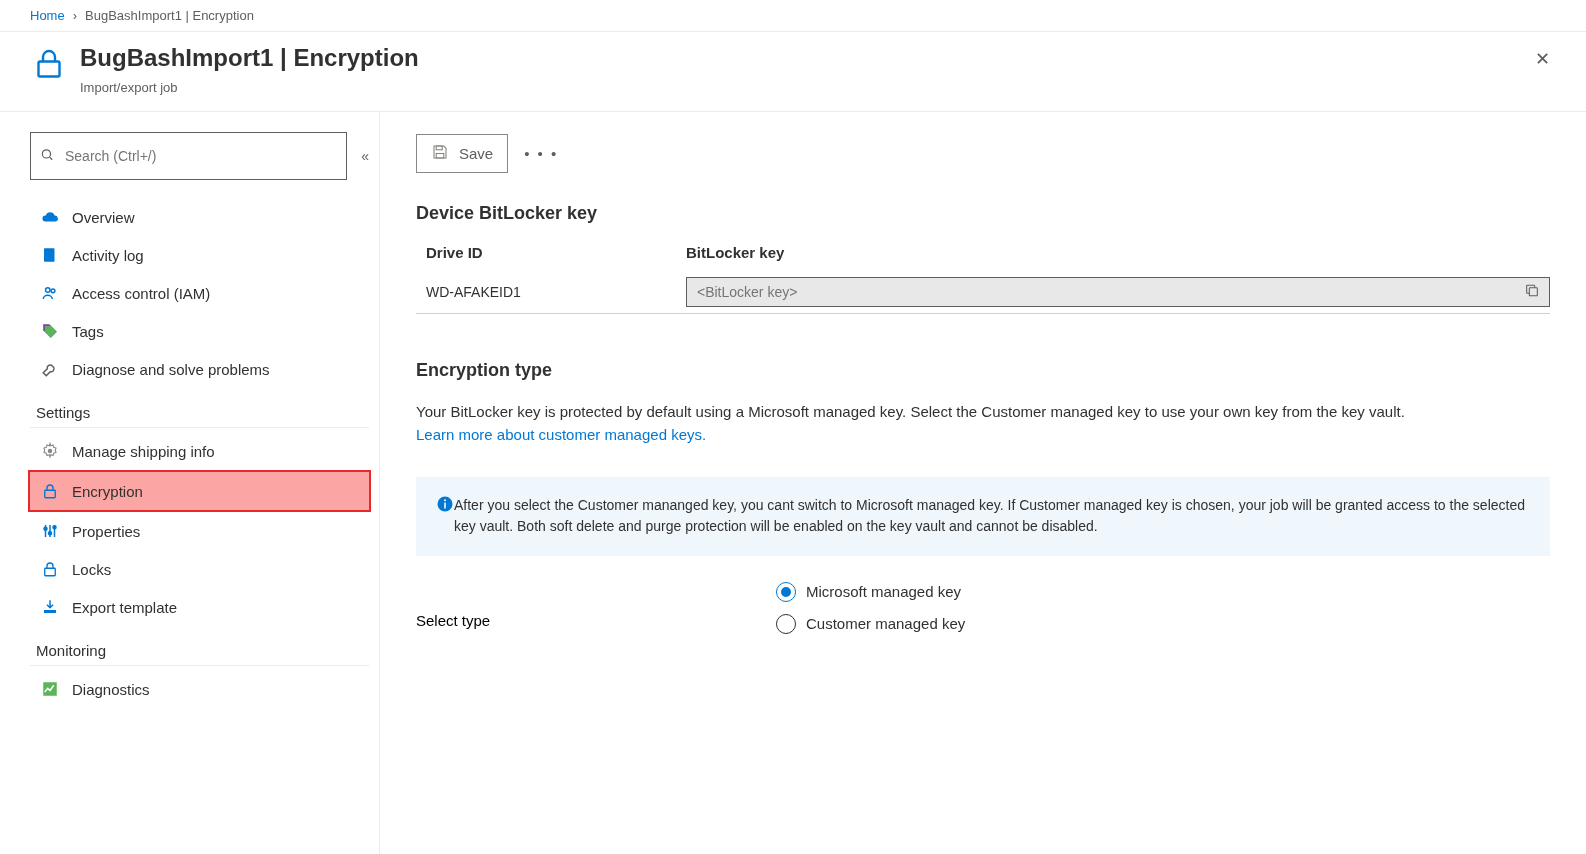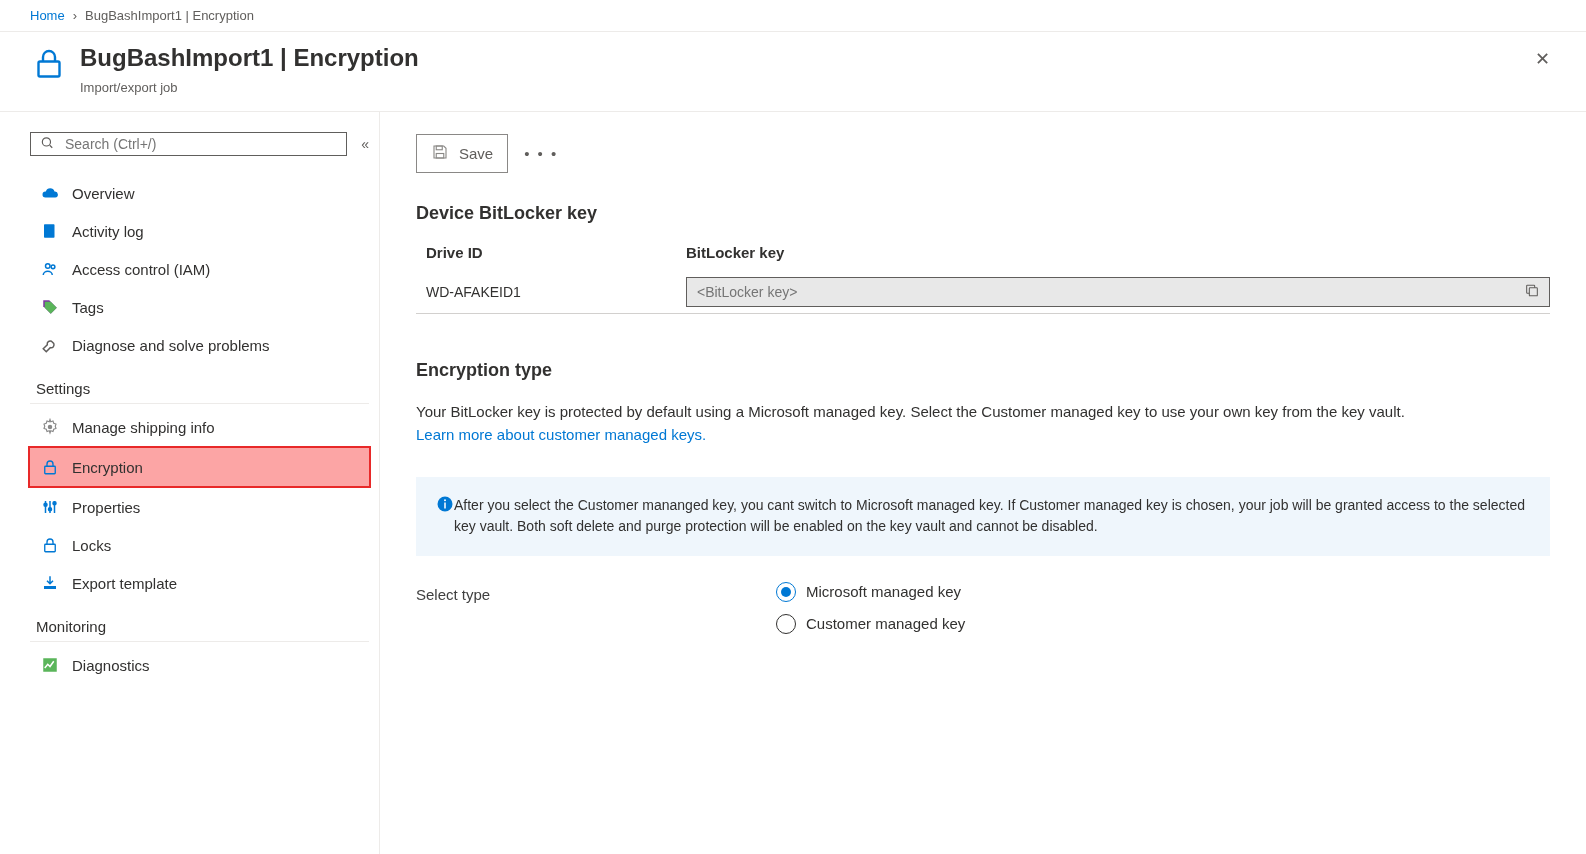--- a/index.html
+++ b/index.html
@@ -86,21 +86,21 @@
     }
     .search-input-wrap {
       position: relative;
       flex: 1;
     }
     .search-input {
       width: 100%;
       padding: 6px 10px 6px 34px;
       border: 1px solid #605e5c;
       font-size: 14px;
-      height: 24px;
+      height: 48px;
     }
     .search-icon {
       position: absolute;
       left: 10px;
       top: 50%;
       transform: translateY(-50%);
       color: #605e5c;
     }
     .collapse-icon {
       cursor: pointer;
@@ -245,22 +245,23 @@
       color: #323130;
       line-height: 1.55;
     }
     .select-type-row {
       display: flex;
       align-items: flex-start;
     }
     .select-type-label {
       width: 360px;
       font-size: 15px;
-      color: #404040;
+      color: #000000;
       padding-top: 4px;
+      margin-top: 26px;
     }
     .radio-group {
       display: flex;
       flex-direction: column;
       gap: 12px;
     }
     .radio-item {
       display: flex;
       align-items: center;
       gap: 10px;

